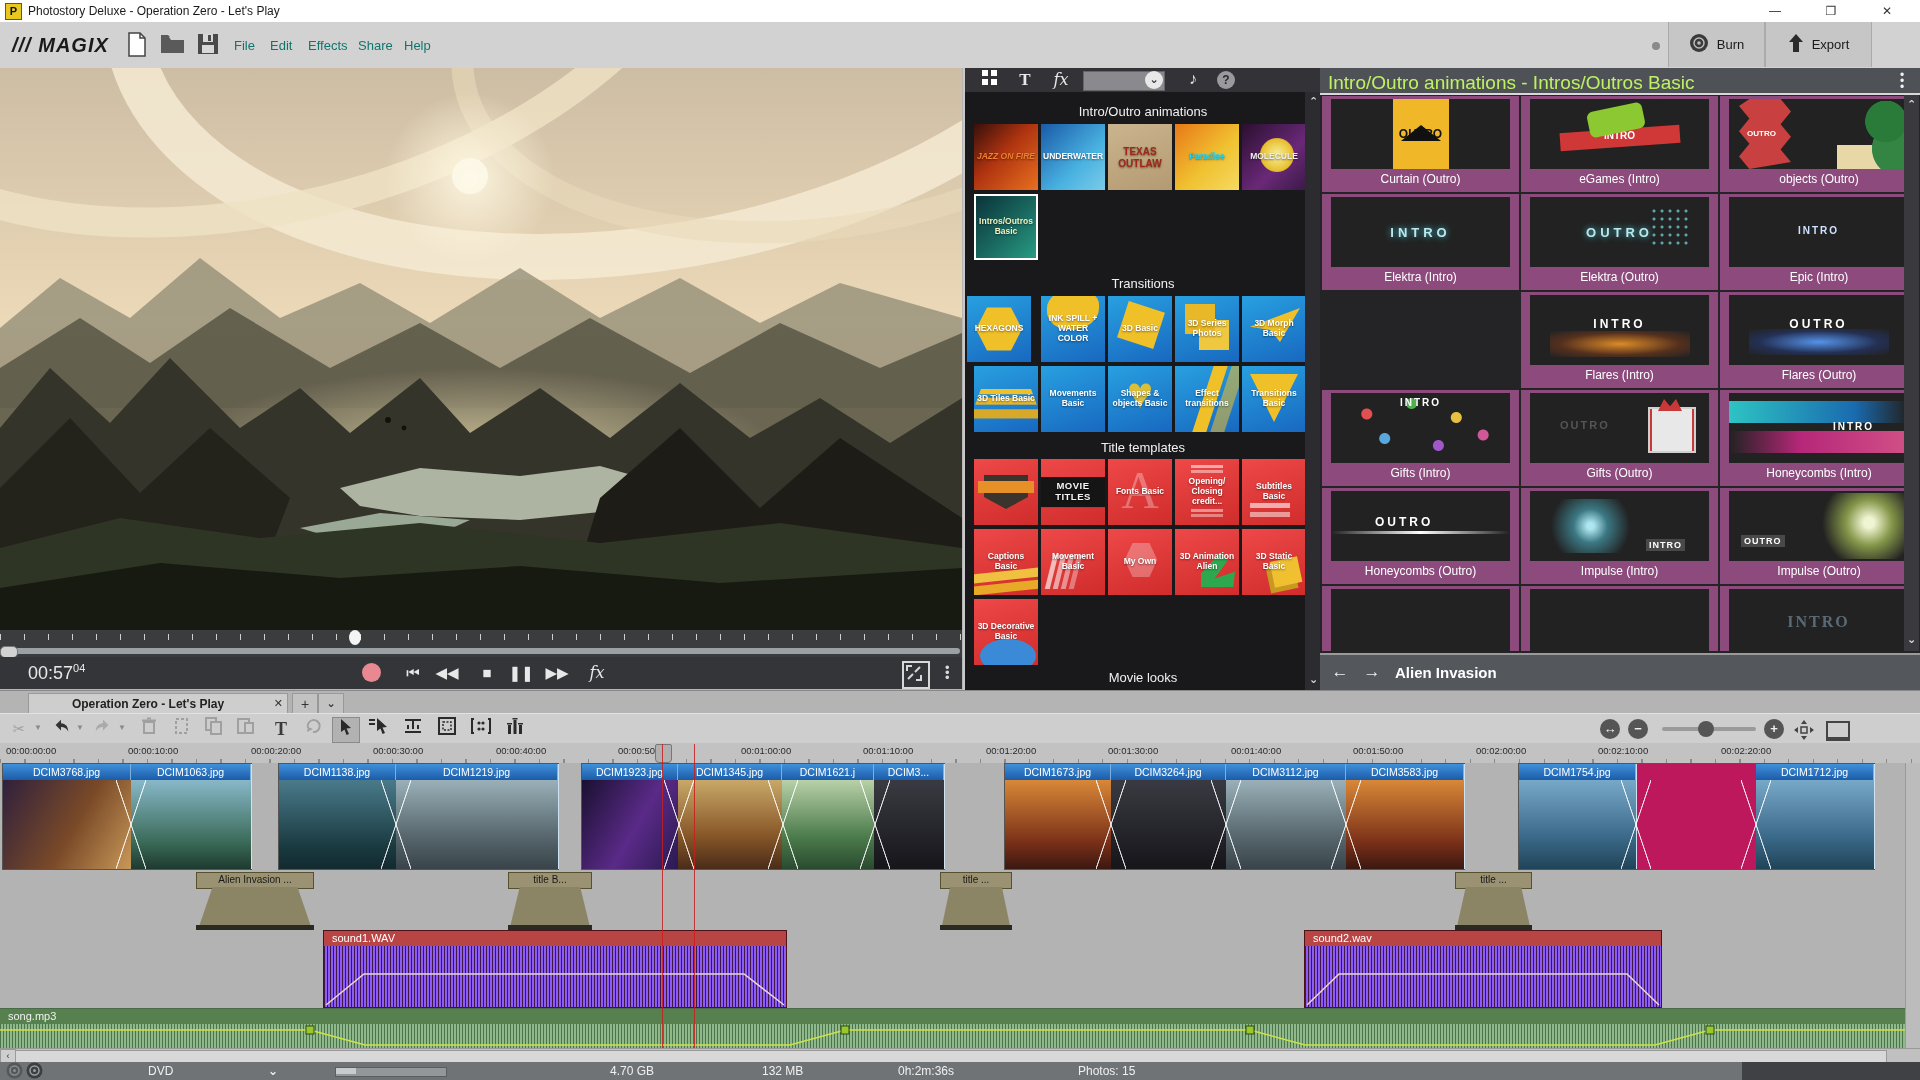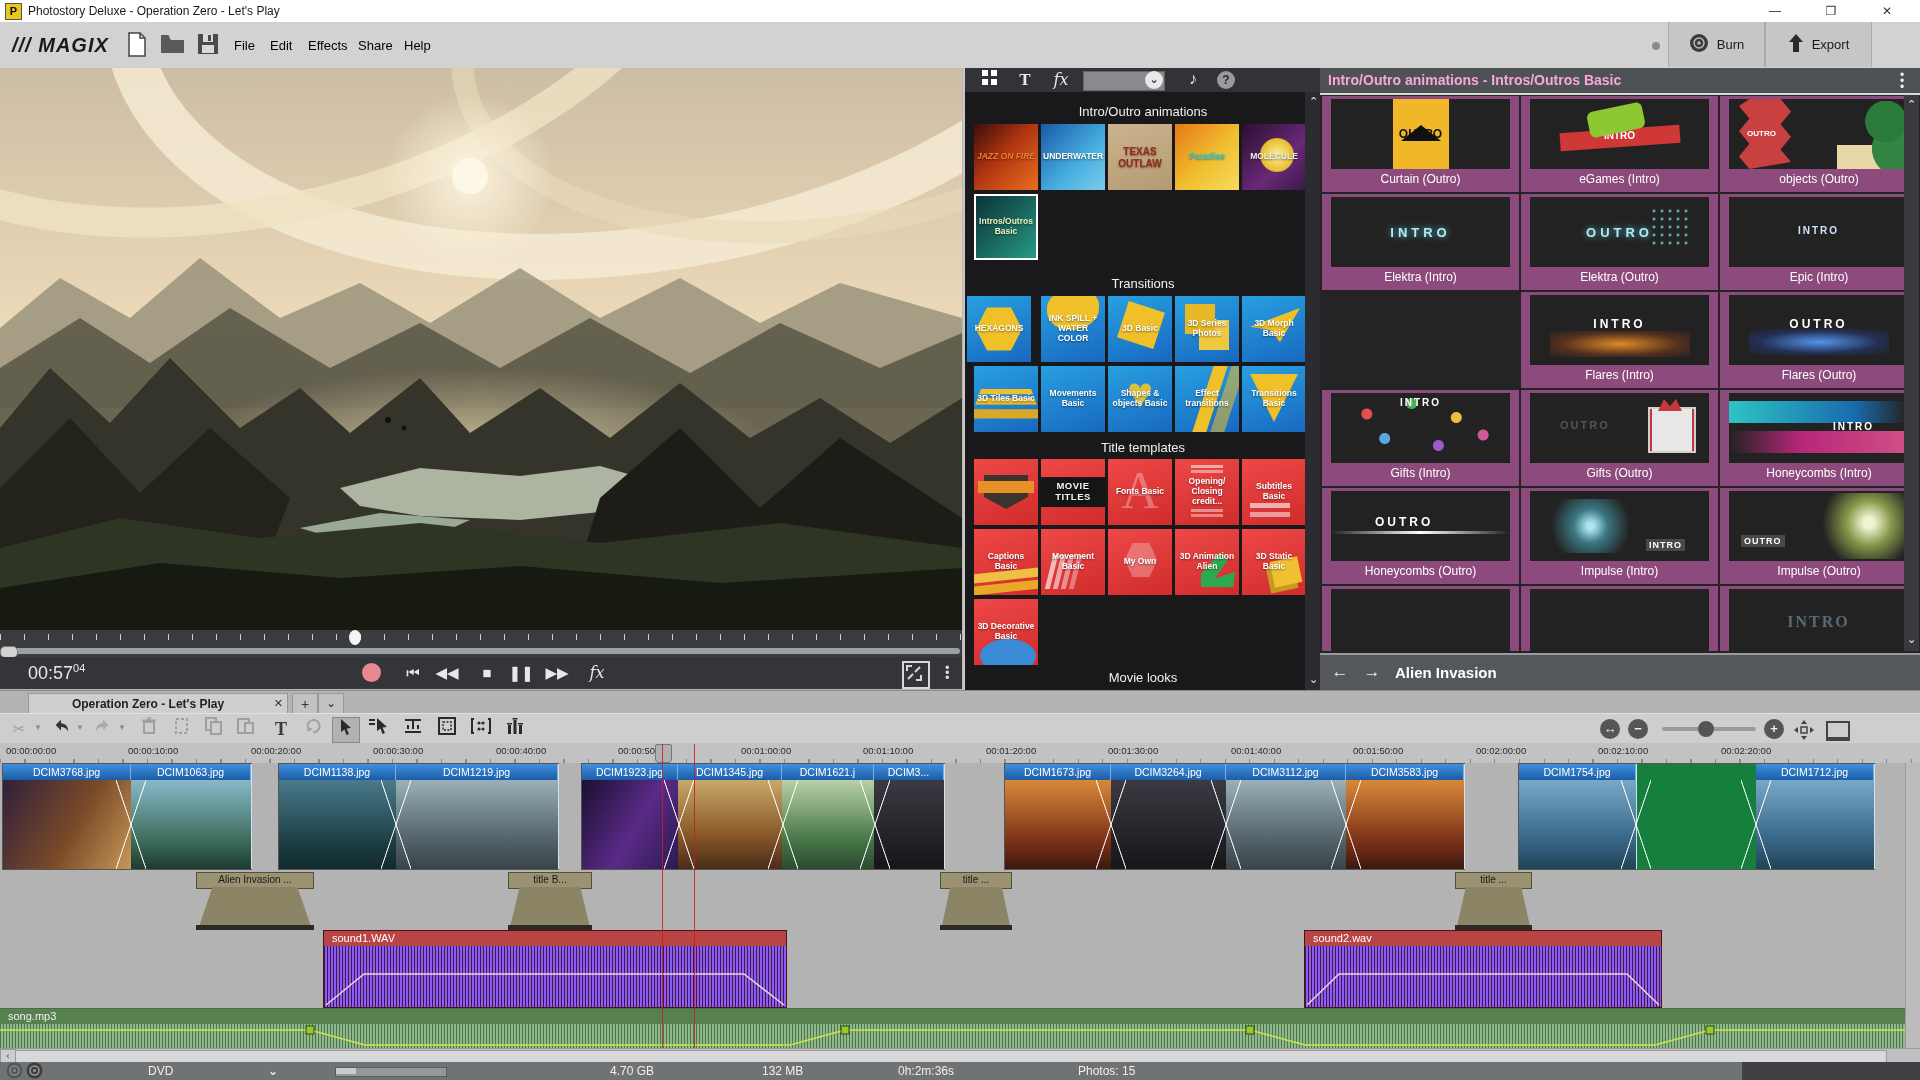--- a/index.html
+++ b/index.html
@@ -9,21 +9,21 @@
   
   .titlebar{left:0;top:0;width:1920px;height:22px;background:#ffffff;border-bottom:1px solid #e0e0e0;}
   .appicon{left:5px;top:3px;width:15px;height:15px;background:#e8c820;border:1px solid #555;
            font-weight:bold;font-size:11px;color:#111;text-align:center;line-height:15px;}
   .apptitle{left:28px;top:4px;font-size:12px;color:#1a1a1a;}
   .winbtn{top:0;width:46px;height:22px;text-align:center;line-height:22px;font-size:12px;color:#333;}
   
   .menubar{left:0;top:22px;width:1920px;height:46px;background:#d2d2d2;border-bottom:1px solid #a8a8a8;}
   .brand{left:12px;top:12px;font-size:20px;font-weight:bold;color:#1a1a1a;letter-spacing:1px;font-style:italic;}
   .mbicon{top:10px;width:26px;height:26px;}
-  .menuitem{top:13px;font-size:13px;color:#000000;padding:3px 6px;}
+  .menuitem{top:13px;font-size:13px;color:#0f766e;padding:3px 6px;}
   .mb-dot{left:1652px;top:20px;width:8px;height:8px;border-radius:50%;background:#8a8a8a;}
   .bigbtn{top:0;height:45px;background:#c6c6c6;border-left:1px solid #aaa;border-right:1px solid #aaa;
           font-size:13px;color:#1a1a1a;display:flex;align-items:center;justify-content:center;gap:8px;}
   
   .preview{left:0;top:68px;width:962px;height:562px;background:#223;overflow:hidden;}
   
   .seekrow{left:0;top:630px;width:962px;height:15px;background:#3a3c3e;
     background-image:repeating-linear-gradient(90deg,#cfcfcf 0 1px,transparent 1px 24px);
     background-size:100% 6px;background-position:0 4px;background-repeat:no-repeat;}
   .seekdot{left:349px;top:630px;width:12px;height:15px;border-radius:50%;background:#f4f4f4;}
@@ -111,21 +111,21 @@
   .tt-anim::before{left:26px;top:24px;width:34px;height:34px;background:#2ea84e;
       clip-path:polygon(0 60%,55% 0,80% 20%,40% 75%,100% 55%,95% 100%,0 100%);}
   .tt-static::before{left:30px;top:30px;width:28px;height:26px;background:#f0c030;transform:rotate(-12deg);
       box-shadow:-5px 5px 0 #c89820;}
   .tt-dec::after{left:6px;top:40px;width:56px;height:34px;border-radius:50%;background:#3a8ad8;}
   .mp-scroll{left:340px;top:24px;width:17px;height:598px;background:#2c2c30;}
   .mp-chev{left:341px;width:15px;height:16px;color:#d8d8d8;font-size:11px;text-align:center;line-height:14px;font-weight:bold;}
   
   .rightpanel{left:1320px;top:68px;width:600px;height:622px;background:#242426;}
   .rp-header{left:0;top:0;width:600px;height:25px;background:#4e5156;border-bottom:2px solid #d8d8d8;}
-  .rp-title{left:8px;top:4px;font-size:14px;font-weight:bold;color:#f9a8d4;}
+  .rp-title{left:8px;top:4px;font-size:19px;font-weight:normal;color:#bef264;}
   .rp-menu{left:580px;top:4px;color:#f0f0f0;font-size:12px;line-height:6px;}
   .cell{width:197px;height:96px;background:#8d4b7d;}
   .cell .th{position:absolute;left:9px;top:3px;width:179px;height:70px;overflow:hidden;background:#222;}
   .cell .cl{position:absolute;left:0;right:0;top:76px;text-align:center;font-size:12px;color:#fff;}
   .ov{position:absolute;color:#fff;font-weight:bold;}
   
   .c-curtain{background:repeating-linear-gradient(90deg,#6e0e0e 0 5px,#a82020 5px 11px);}
   .c-curtain::before{content:"";position:absolute;left:62px;top:0;width:56px;height:70px;background:#f0b828;}
   .c-curtain::after{content:"";position:absolute;left:70px;top:26px;width:0;height:0;
       border-left:20px solid transparent;border-right:20px solid transparent;border-bottom:16px solid #111;}
@@ -214,21 +214,21 @@
   .zslider{left:1662px;top:13px;width:94px;height:4px;background:#9a9a9a;border-radius:2px;}
   .zhandle{left:1698px;top:7px;width:16px;height:16px;border-radius:50%;background:#555;}
   .monitor{left:1826px;top:7px;width:20px;height:14px;border:2px solid #444;background:#cecece;border-bottom-width:4px;}
   .sbtext{left:1852px;top:8px;font-size:13px;color:#1a1a1a;margin-top:28px;}
   .ruler{left:0;top:743px;width:1920px;height:20px;background:#c2c2c2;border-bottom:1px solid #999;
     background-image:repeating-linear-gradient(90deg,#8a8a8a 0 1px,transparent 1px 24.5px);
     background-size:100% 4px;background-position:0 16px;background-repeat:no-repeat;}
   .rl{top:2px;font-size:9.5px;color:#2a2a2a;}
   .phandle{left:655px;top:744px;width:15px;height:17px;background:#b0b0b0;border:1px solid #777;border-radius:2px 2px 4px 4px;}
   .tracks{left:0;top:763px;width:1920px;height:285px;background:#b3b3b3;}
-  .pgroup{top:0;height:105px;background:#15803d;border:1px solid #555;}
+  .pgroup{top:0;height:105px;background:#be185d;border:1px solid #555;}
   .pclip{top:0;height:105px;border-right:1px solid #cfe2f2;}
   .pclip .ph{position:absolute;left:0;right:0;top:0;height:16px;
       background:linear-gradient(#3f90dc,#1c5ca8);color:#fff;font-size:10.5px;text-align:center;line-height:16px;
       white-space:nowrap;overflow:hidden;border-right:1px solid #7ab0e0;}
   .pclip .pb{position:absolute;left:0;right:0;top:16px;bottom:0;}
   .xmark{top:16px;width:30px;height:89px;
     background:linear-gradient(to bottom right,transparent 48.5%,rgba(255,255,255,.85) 49.5% 50.5%,transparent 51.5%),
                linear-gradient(to top right,transparent 48.5%,rgba(255,255,255,.85) 49.5% 50.5%,transparent 51.5%);}
   .g1{background:linear-gradient(120deg,#30203c,#7a4a28 55%,#c89858);}
   .g2{background:linear-gradient(#88b8c8,#3a6a58 70%,#1e3a30);}

